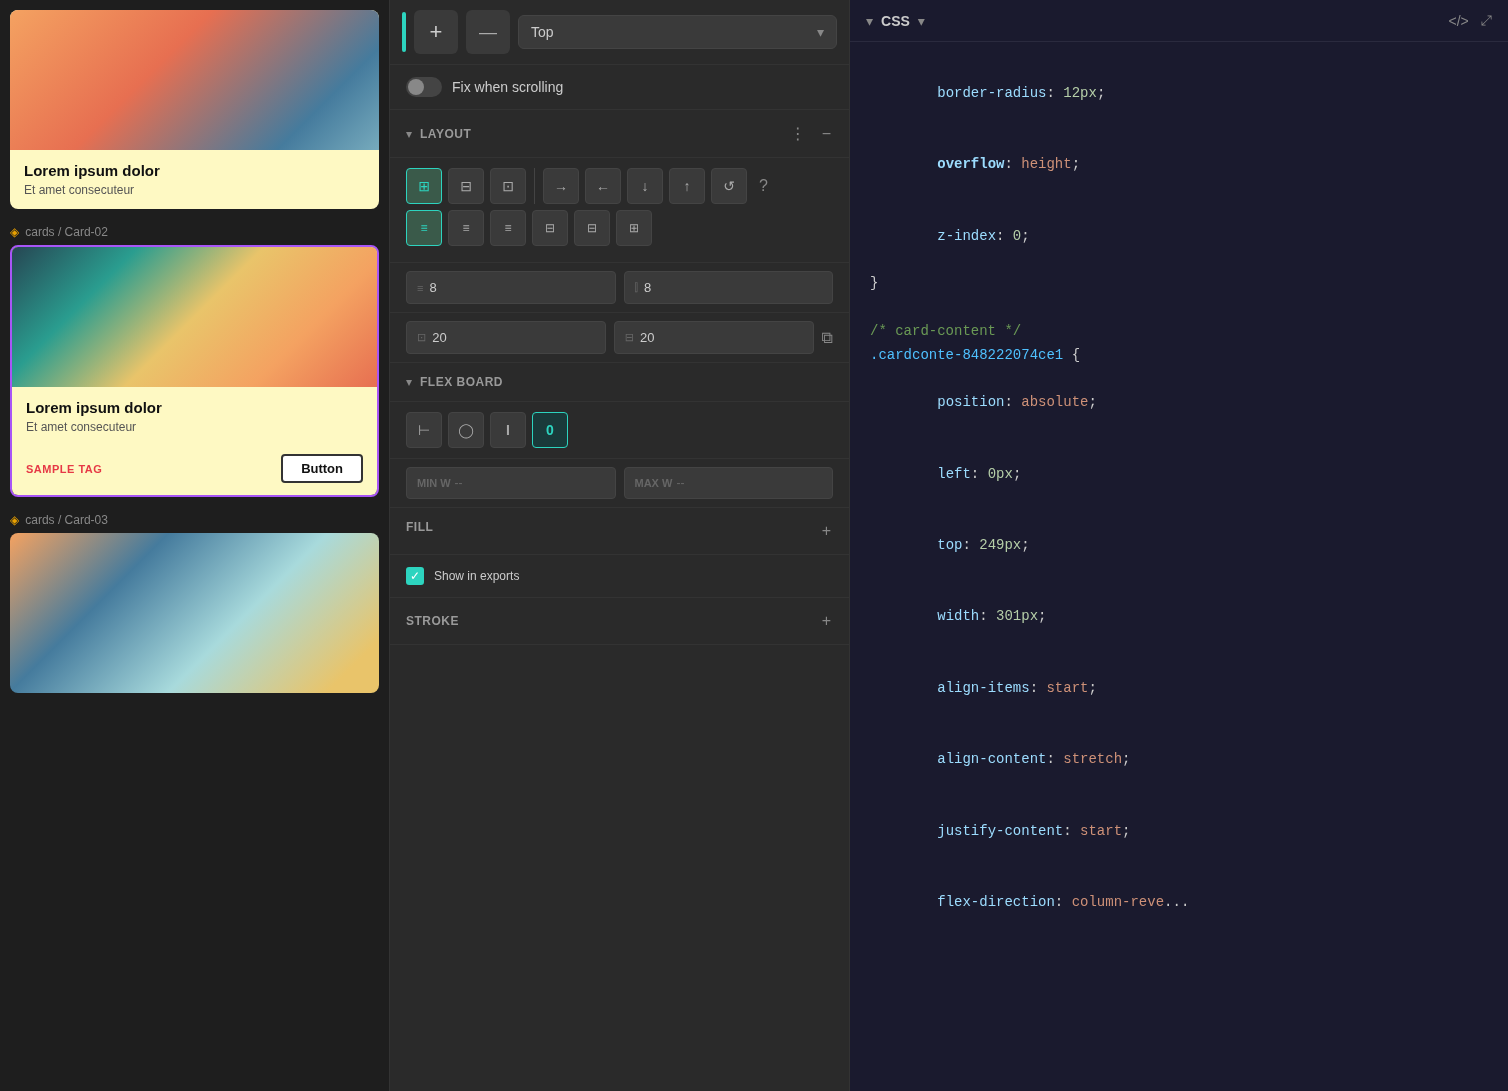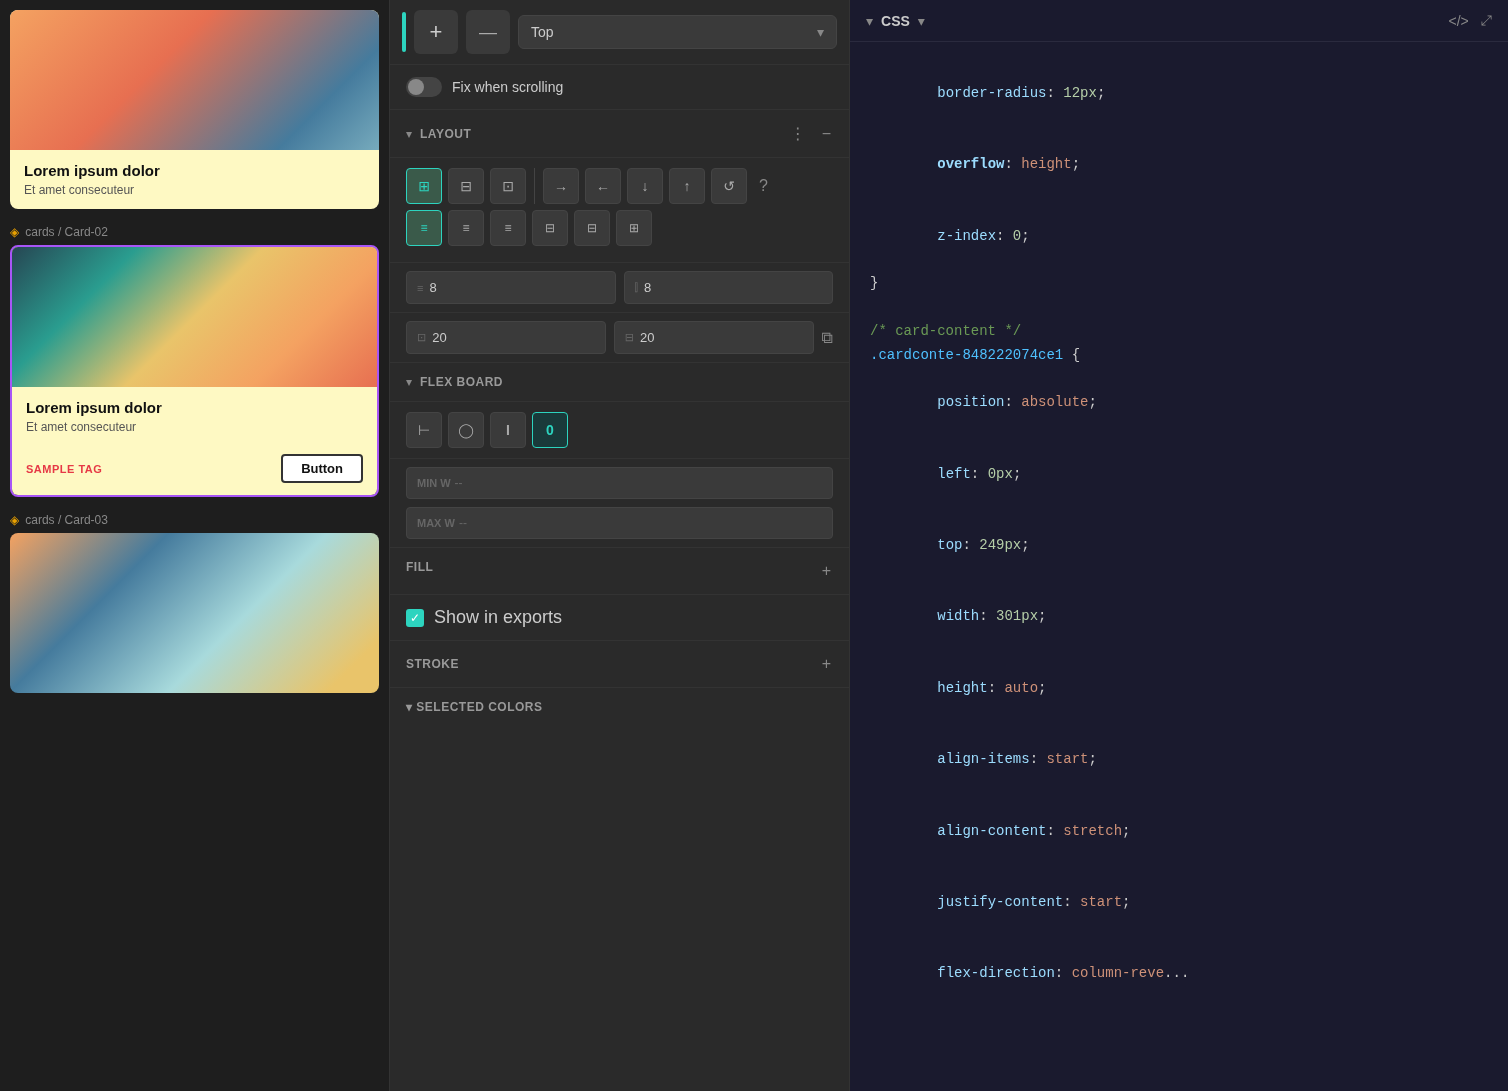--- a/index.html
+++ b/index.html
@@ -328,21 +328,20 @@
       justify-content: center;
       font-size: 14px;
       font-weight: 600;
     }
 
     .min-max-row {
       display: flex;
       gap: 8px;
       padding: 8px 16px;
       border-bottom: 1px solid #333;
-      flex-direction: column;
     }
     .min-max-input {
       flex: 1;
       background: #3a3a3a;
       border: 1px solid #444;
       border-radius: 4px;
       color: #666;
       padding: 8px 10px;
       font-size: 12px;
       display: flex;
@@ -380,21 +379,21 @@
       border-radius: 3px;
       display: flex;
       align-items: center;
       justify-content: center;
       color: #fff;
       font-size: 12px;
       cursor: pointer;
       flex-shrink: 0;
     }
     .show-exports-label {
-      font-size: 18px;
+      font-size: 12px;
       color: #ccc;
     }
 
     .stroke-row {
       display: flex;
       align-items: center;
       justify-content: space-between;
       padding: 12px 16px;
       border-bottom: 1px solid #333;
     }
@@ -623,23 +622,20 @@
   <div class="show-exports-row">
     <div class="checkbox-checked">✓</div>
     <span class="show-exports-label">Show in exports</span>
   </div>
 
   <div class="stroke-row">
     <span class="stroke-label">STROKE</span>
     <button class="icon-btn">+</button>
   </div>
 
-  <div class="selected-colors-row">
-    <span class="selected-colors-label">▾ SELECTED COLORS</span>
-  </div>
 
 </div>
 
 <div class="right-panel">
 
   <div class="css-header">
     <span class="css-chevron">▾</span>
     <span class="css-title">CSS</span>
     <span class="css-dropdown">▾</span>
     <div class="css-actions">
@@ -668,23 +664,20 @@
     <span class="code-line">
       <span style="color:#9cdcfe;">  left</span><span style="color:#ccc;">: </span><span style="color:#b5cea8;">0px</span><span style="color:#ccc;">;</span>
     </span>
     <span class="code-line">
       <span style="color:#9cdcfe;">  top</span><span style="color:#ccc;">: </span><span style="color:#b5cea8;">249px</span><span style="color:#ccc;">;</span>
     </span>
     <span class="code-line">
       <span style="color:#9cdcfe;">  width</span><span style="color:#ccc;">: </span><span style="color:#b5cea8;">301px</span><span style="color:#ccc;">;</span>
     </span>
     <span class="code-line">
-      <span style="color:#9cdcfe;">  height</span><span style="color:#ccc;">: </span><span style="color:#ce9178;">auto</span><span style="color:#ccc;">;</span>
-    </span>
-    <span class="code-line">
       <span style="color:#9cdcfe;">  align-items</span><span style="color:#ccc;">: </span><span style="color:#ce9178;">start</span><span style="color:#ccc;">;</span>
     </span>
     <span class="code-line">
       <span style="color:#9cdcfe;">  align-content</span><span style="color:#ccc;">: </span><span style="color:#ce9178;">stretch</span><span style="color:#ccc;">;</span>
     </span>
     <span class="code-line">
       <span style="color:#9cdcfe;">  justify-content</span><span style="color:#ccc;">: </span><span style="color:#ce9178;">start</span><span style="color:#ccc;">;</span>
     </span>
     <span class="code-line">
       <span style="color:#9cdcfe;">  flex-direction</span><span style="color:#ccc;">: </span><span style="color:#ce9178;">column-reve</span><span style="color:#ccc;">...</span>

